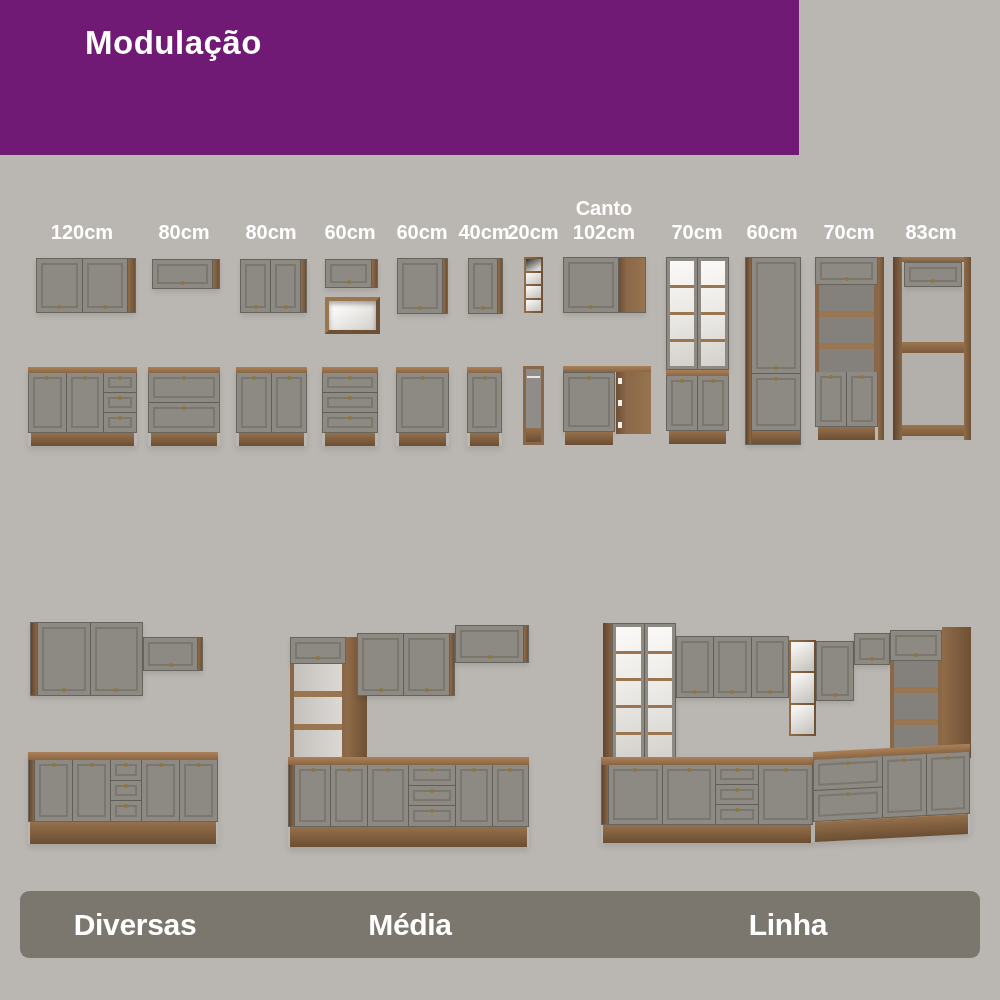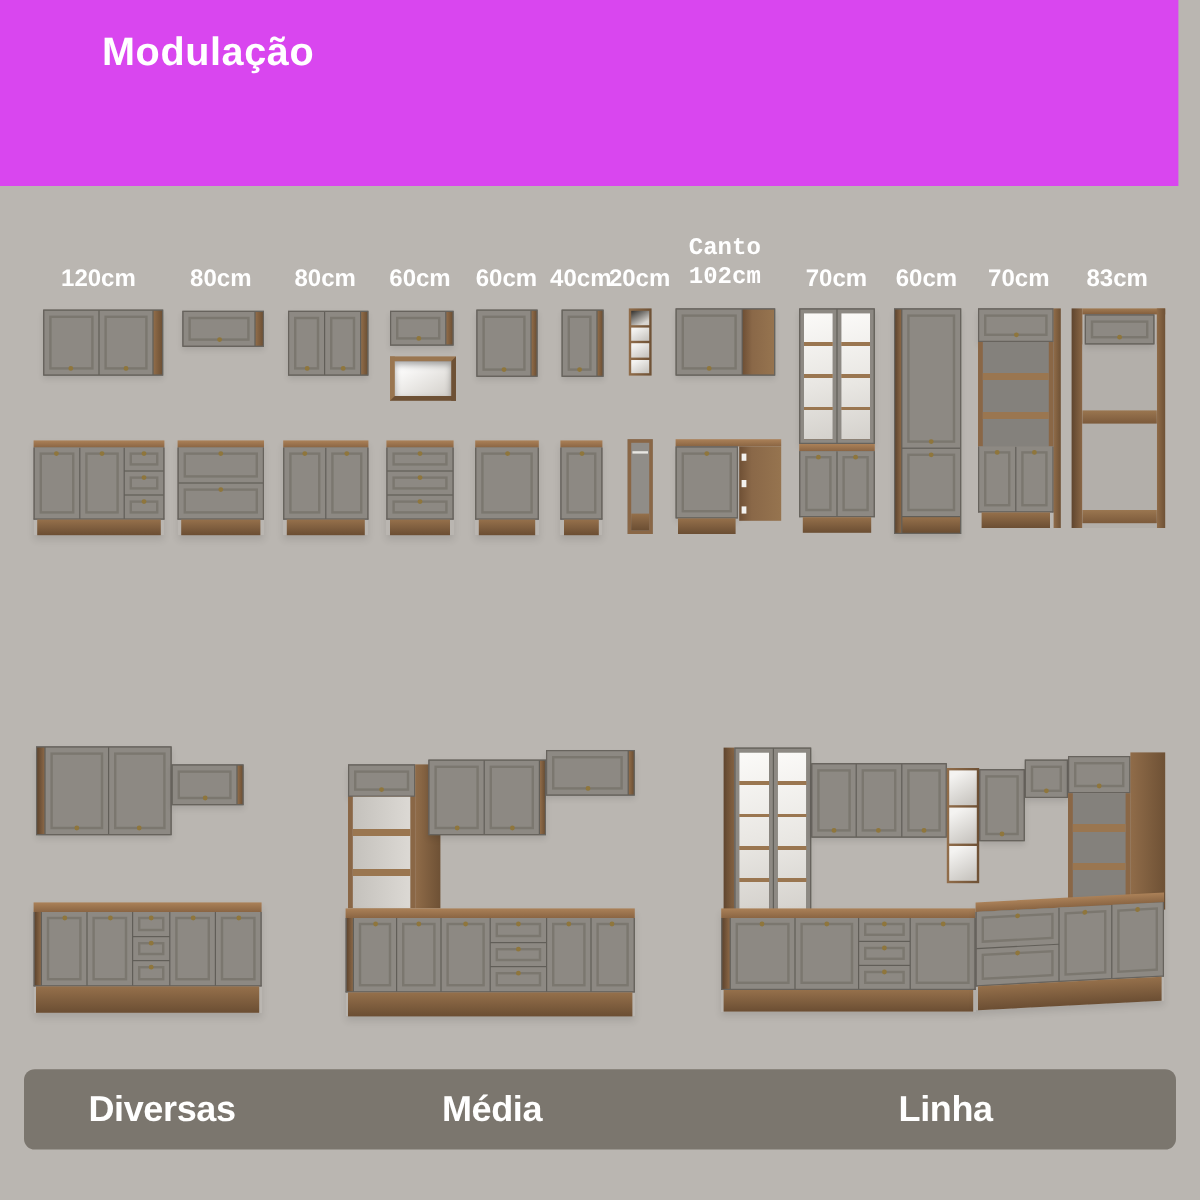--- a/index.html
+++ b/index.html
@@ -5,29 +5,29 @@
   * { box-sizing: border-box; margin: 0; padding: 0; }
   html,body { background:#bab6b1; }
   .page {
     position: relative; width: 1000px; height: 1000px;
     background: #bab6b1; overflow: hidden;
     font-family: "Liberation Sans", sans-serif; color: #fff;
   }
   .abs { position: absolute; }
 
   
-  .header { position:absolute; top:0; left:0; width:982px; height:155px; background:#d946ef; }
+  .header { position:absolute; top:0; left:0; width:799px; height:155px; background:#701a75; }
   .kicker { position:absolute; left:85px; top:24px; font-size:33px; font-weight:bold; letter-spacing:.5px; }
   .title  { position:absolute; left:83px; top:58px; font-size:62px; font-weight:bold;
             font-family:"DejaVu Serif", serif; letter-spacing:0px; }
 
   
   .mlabel { position:absolute; top:221px; width:84px; text-align:center;
             font-size:20px; font-weight:bold; color:#fff; }
-  .mlabel.canto { top:196px; line-height:24px;font-family:Liberation Mono, monospace; }
+  .mlabel.canto { top:196px; line-height:24px; }
   .mlabel.canto span { display:block; }
 
   
   .cab  { display:flex; gap:1px; background:#615e58; border:1px solid #67635d;
           box-shadow:0 3px 5px rgba(0,0,0,.10); }
   .d    { position:relative; flex:1; background:#8d8983; }
   .d::after { content:""; position:absolute; inset:4px; border:2px solid #7b776f; }
   .knb::before, .knt::before { content:""; position:absolute; left:50%; margin-left:-2px;
           width:4px; height:4px; border-radius:50%; background:#8f763c; z-index:2; }
   .knb::before { bottom:3px; }

